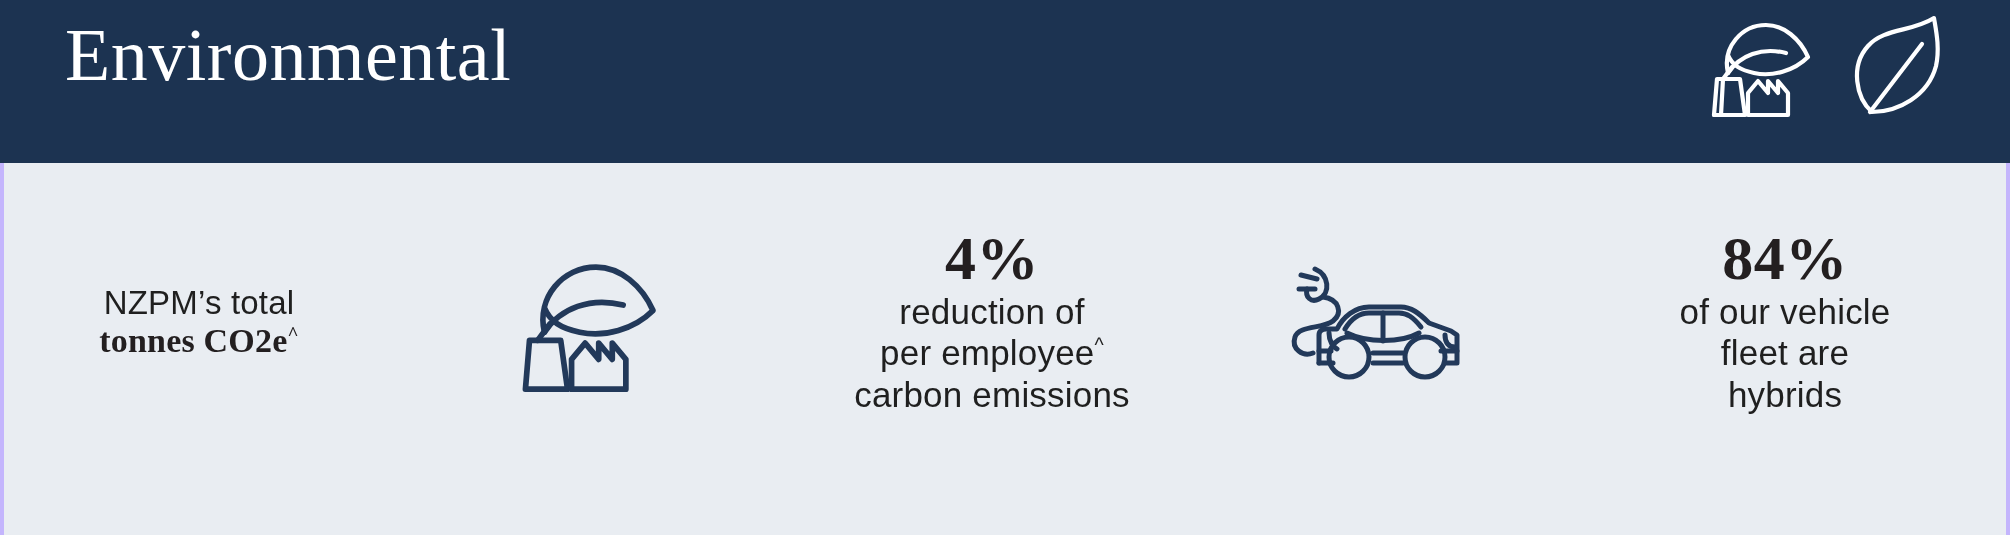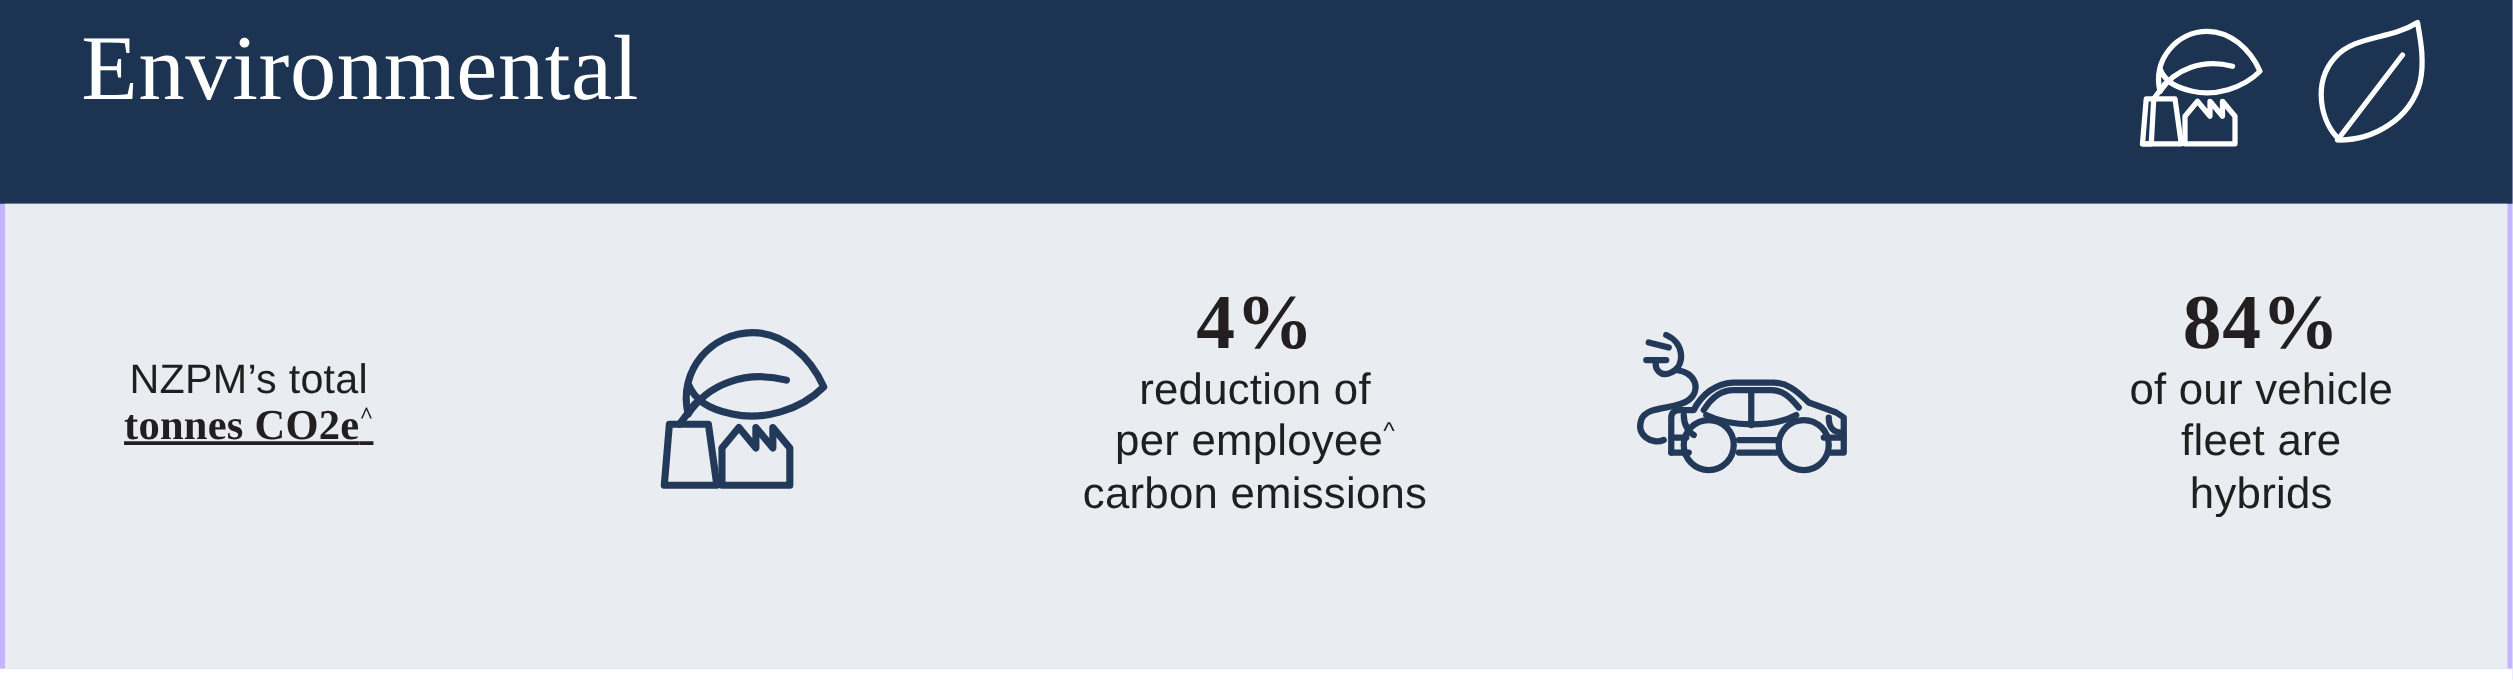--- a/index.html
+++ b/index.html
@@ -34,21 +34,21 @@
     width:2002px;height:372px;
     background:#e9edf2;
   }
   .bottom-strip{
     position:absolute;left:0;top:535px;width:2010px;height:9px;background:#ffffff;
   }
 
   .row{
     position:absolute;left:4px;top:163px;width:2002px;height:317px;
     display:flex;align-items:center;justify-content:space-between;
-    padding:0 32px 0 30px;box-sizing:border-box;
+    padding:0 56px 0 30px;box-sizing:border-box;
   }
   .cell{
     display:flex;flex-direction:column;align-items:center;justify-content:center;
     flex:0 0 auto;
   }
   .cell-text{width:330px;}
   .cell-icon{width:230px;}
 
   .stat-lead{
     font-size:33px;line-height:1.19;font-weight:300;
@@ -58,21 +58,21 @@
   .stat-number{
     font-family:"Liberation Serif","DejaVu Serif",serif;
     font-weight:700;color:#231f20;
     font-size:72px;line-height:1.04;text-align:center;
     letter-spacing:.5px;
   }
   .stat-number.pct{font-size:62px;line-height:1.02;}
   .stat-unit{
     font-family:"Liberation Serif","DejaVu Serif",serif;
     font-weight:700;color:#231f20;
-    font-size:34px;line-height:1.1;text-align:center;letter-spacing:.2px;text-decoration:underline;
+    font-size:34px;line-height:1.1;text-align:center;letter-spacing:.2px;
   }
   .stat-desc{
     font-size:35px;line-height:1.19;font-weight:300;
     color:#1f1f1f;text-align:center;letter-spacing:.2px;
   }
   .sup{font-size:.56em;vertical-align:super;line-height:0;}
 </style>
 </head>
 <body>
 

